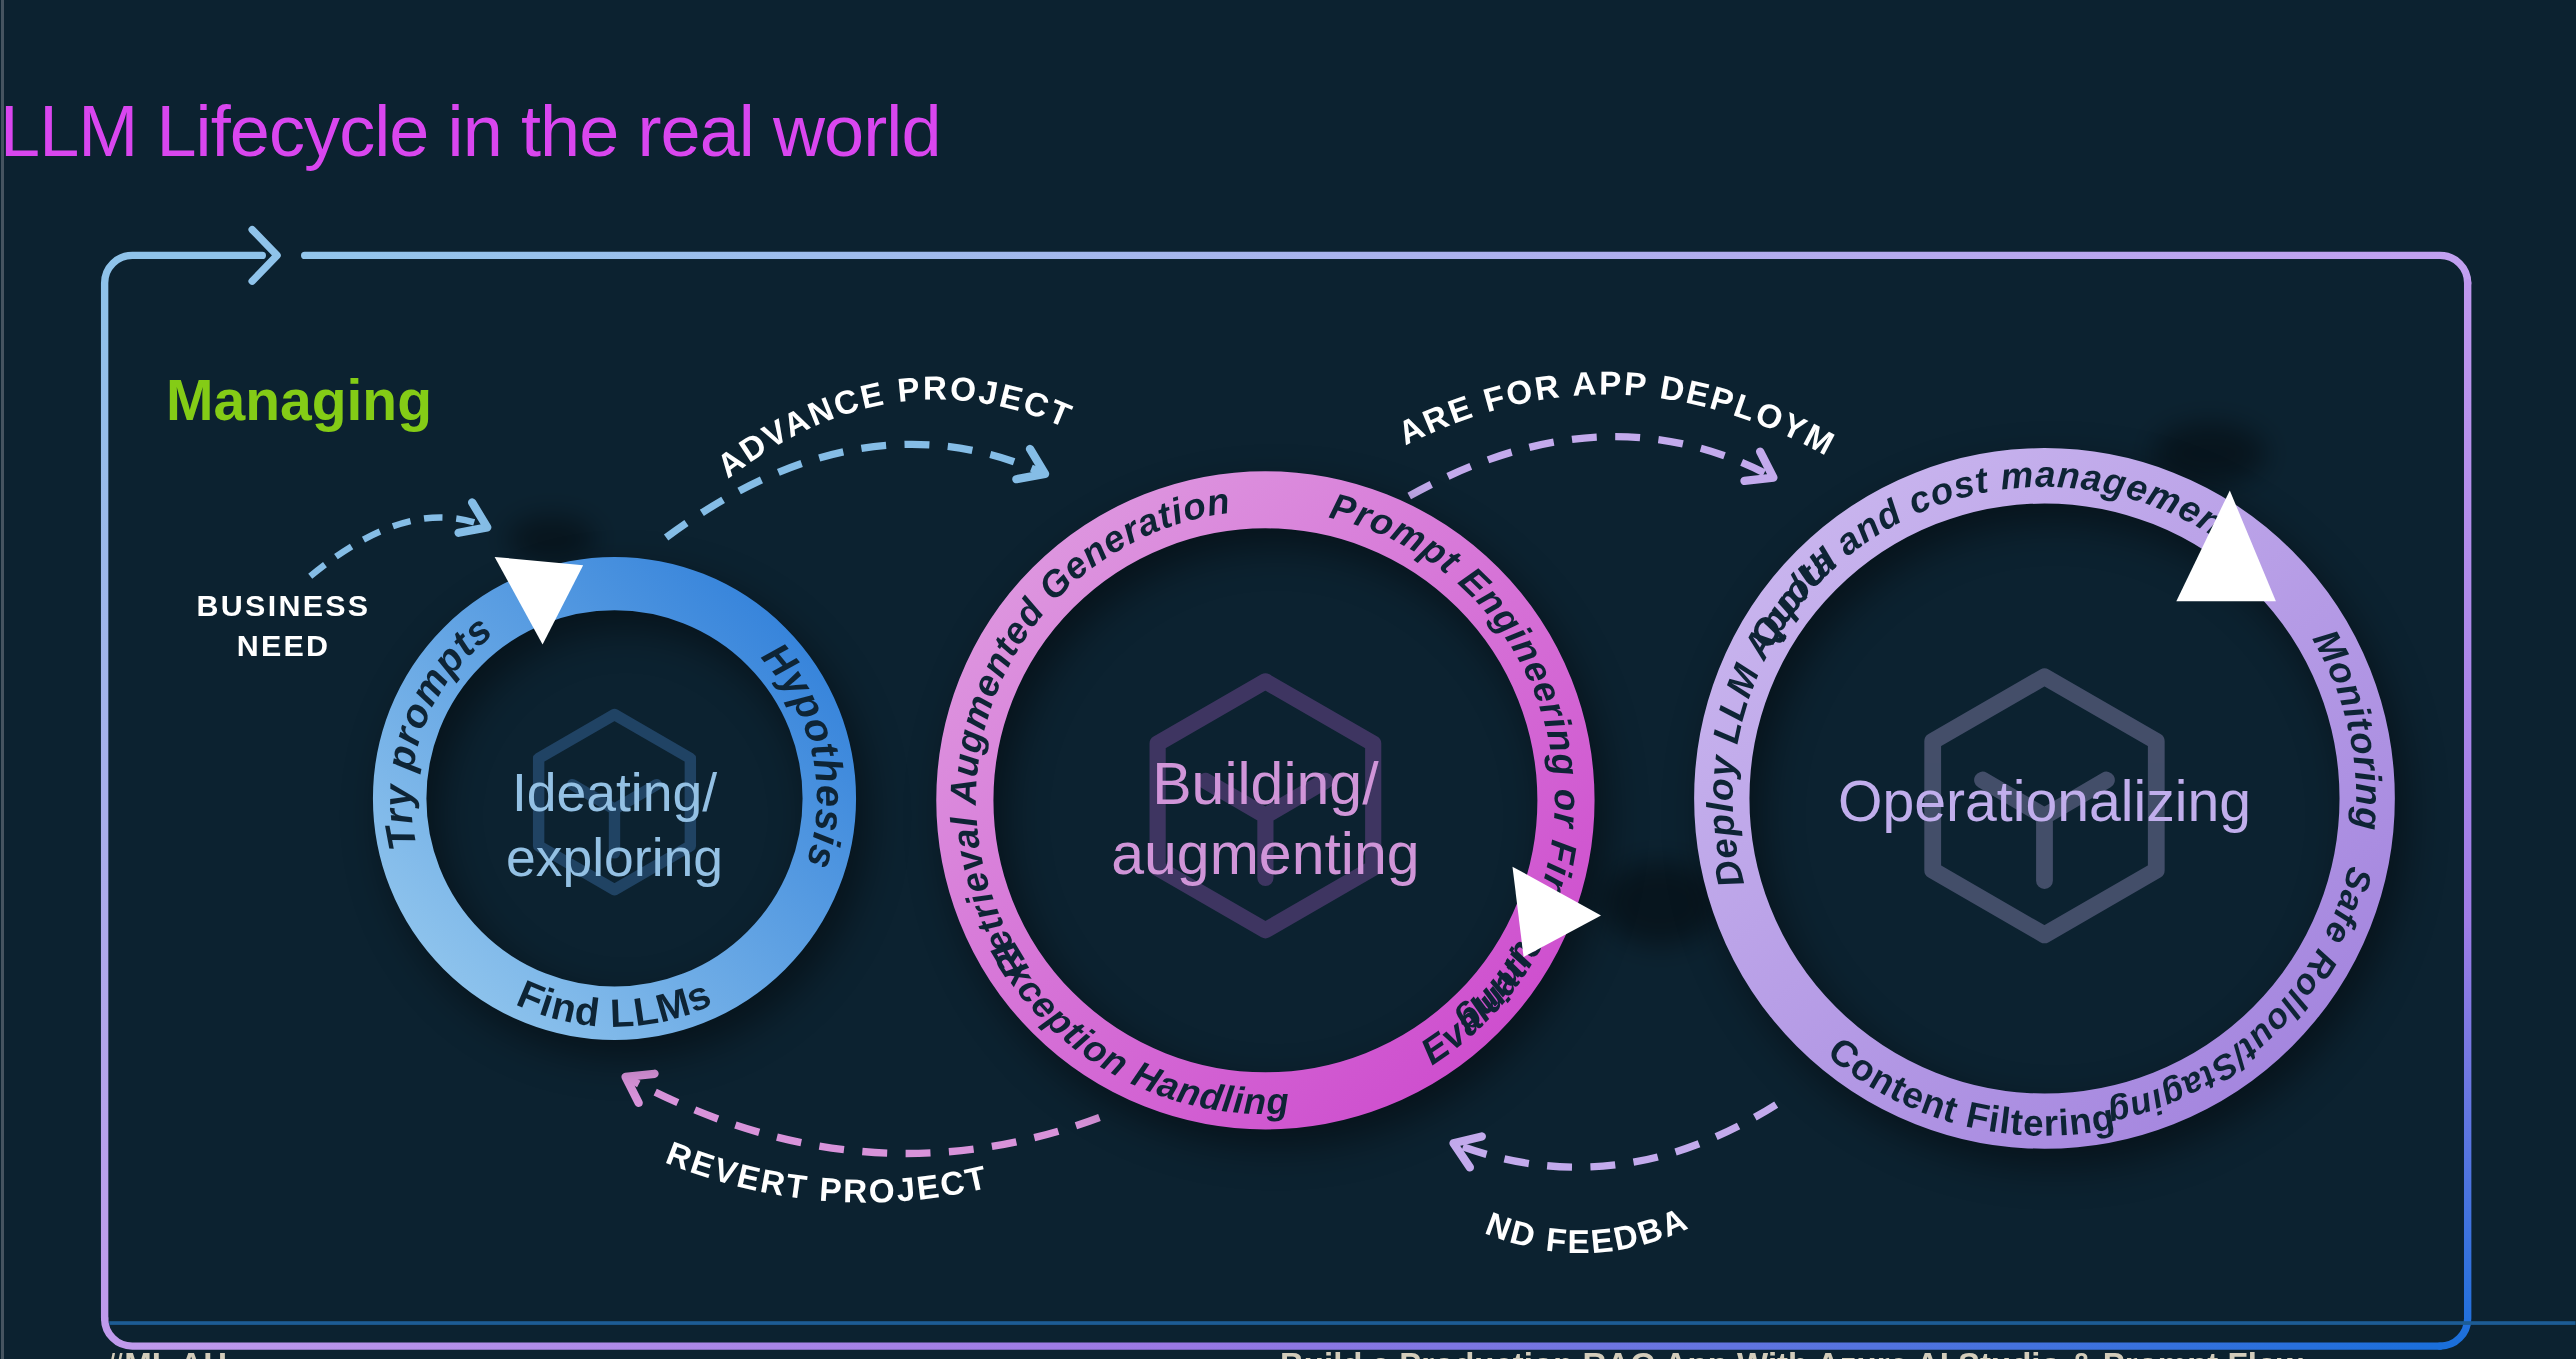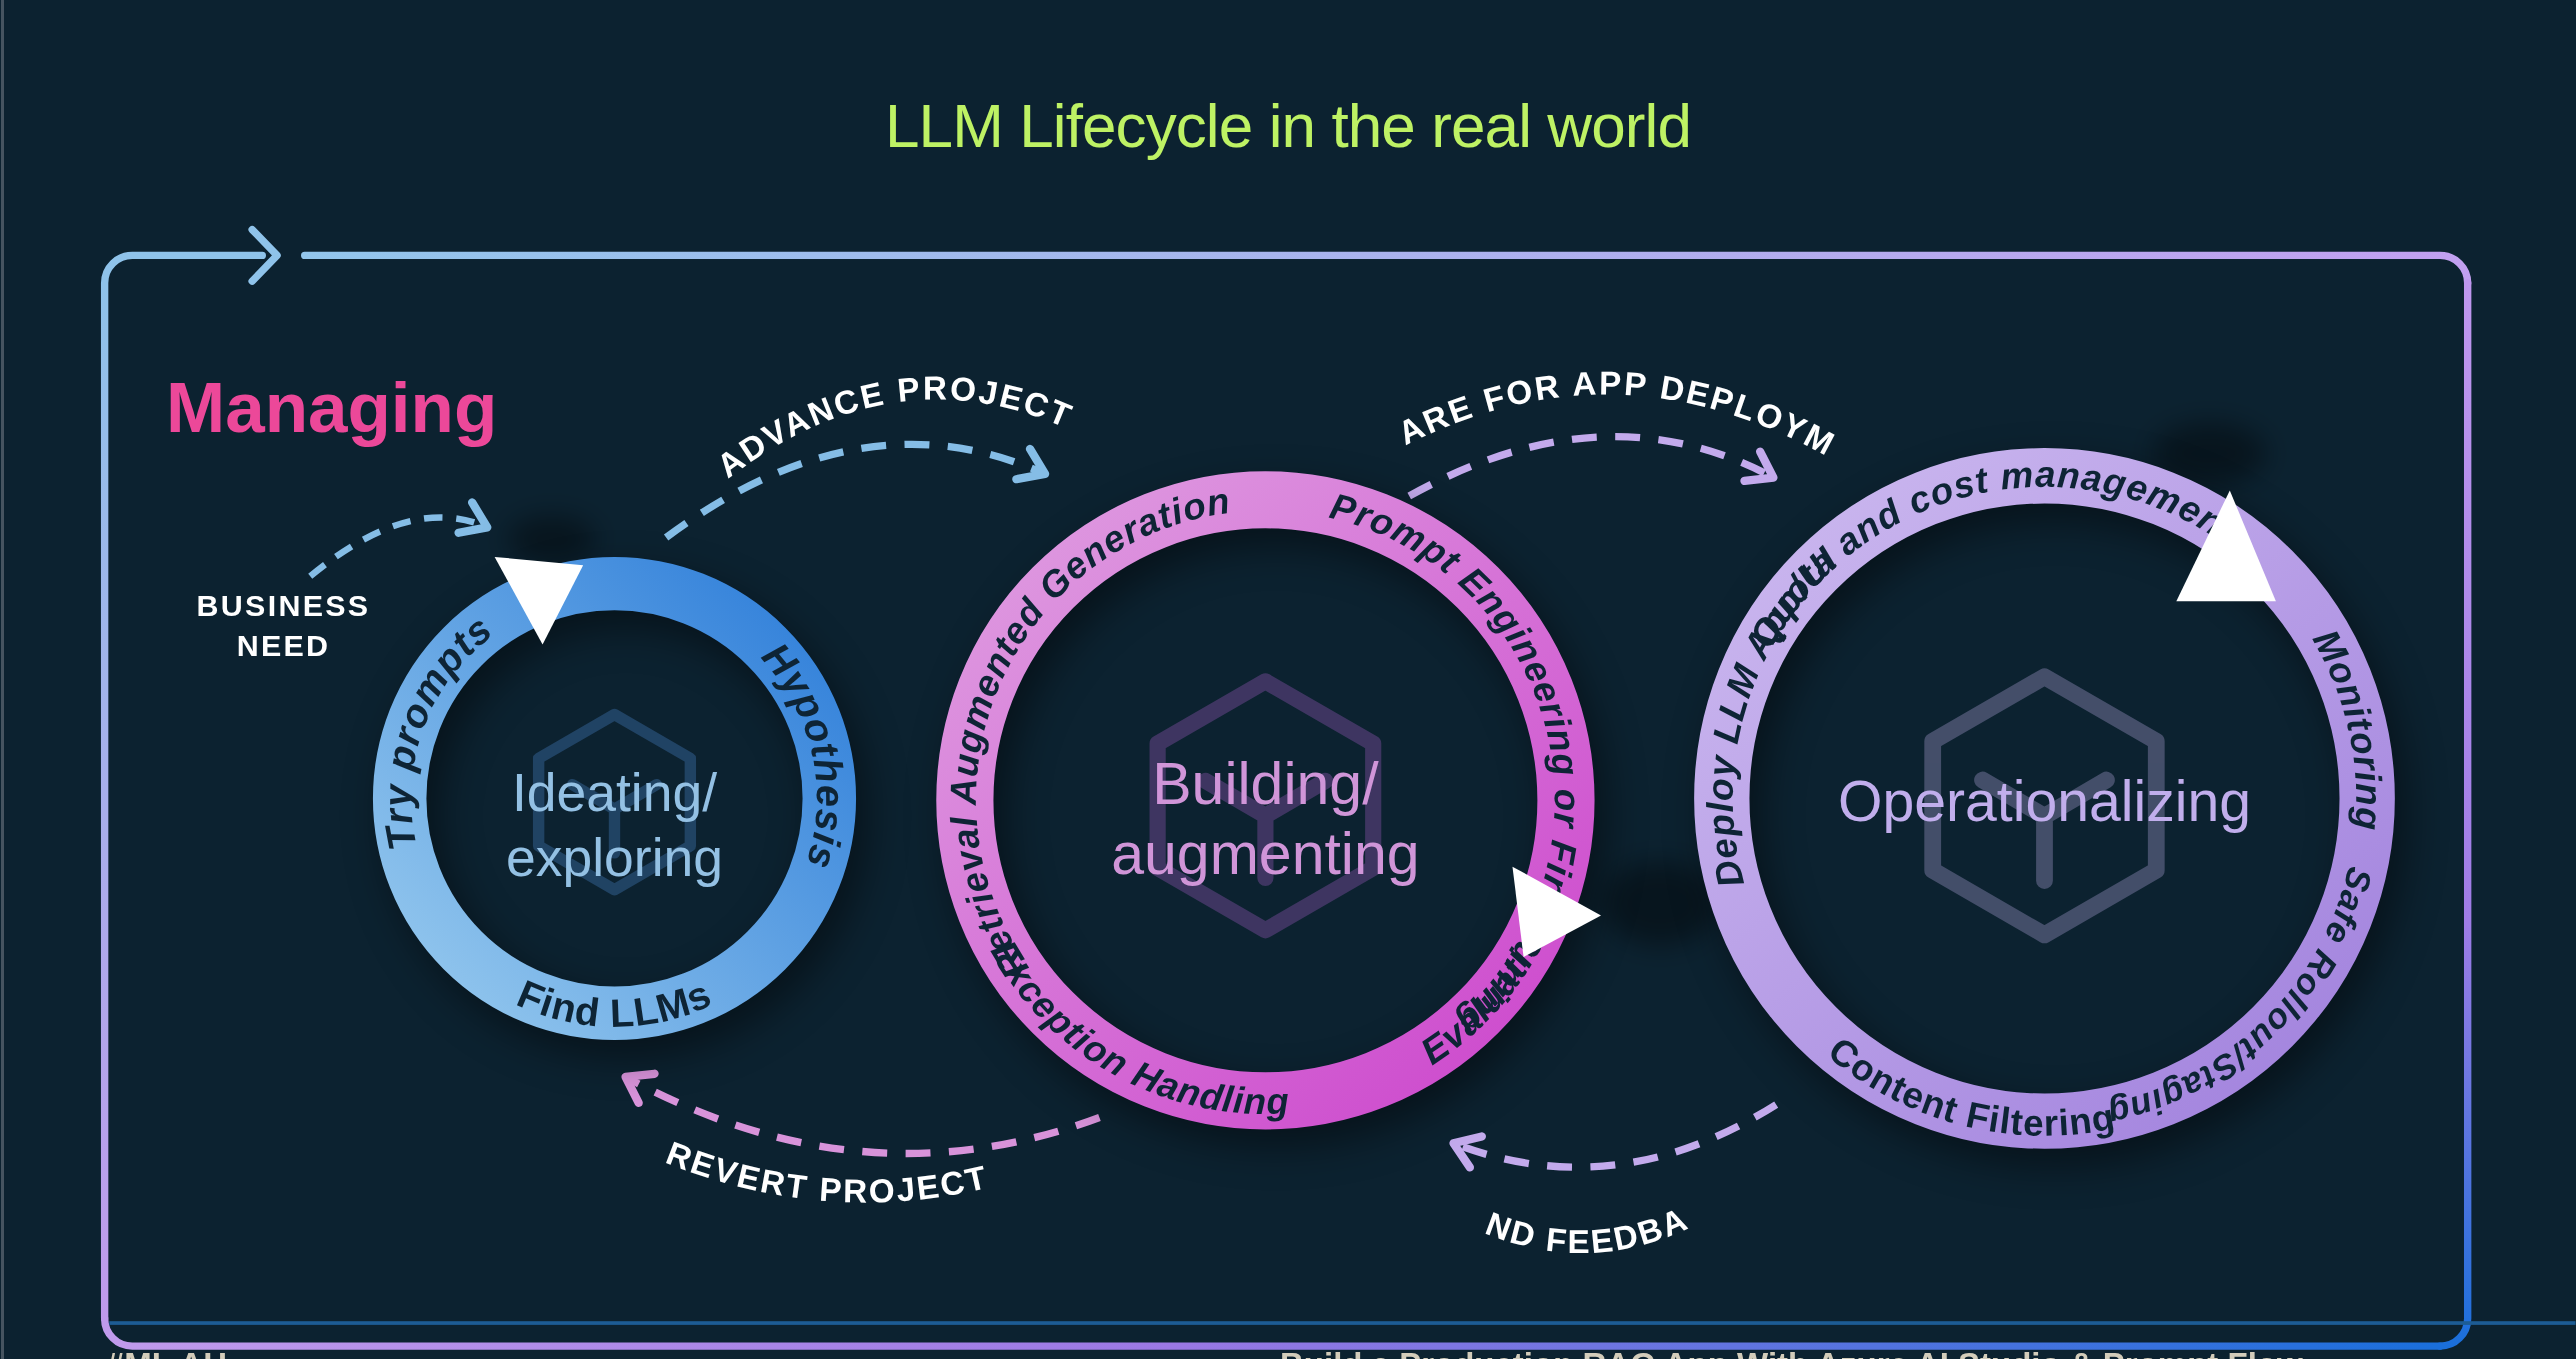--- a/index.html
+++ b/index.html
@@ -1,22 +1,22 @@
 <!DOCTYPE html>
 <html style="font-size:14.8px"><head>
 <meta charset="utf-8">
 <style>
   html,body{margin:0;padding:0;background:#04111a;}
   #stage{position:relative;width:2576px;height:1359px;overflow:hidden;
          background:#0c2230;font-family:"Liberation Sans","DejaVu Sans",sans-serif;}
   #edge-line{position:absolute;left:0.9px;top:0;width:2.8px;height:100%;background:#55626d;opacity:.8;}
-  #main-title{position:absolute;left:0;right:0;top:90px;text-align:center;
-              color:#bef264;font-size:62px;font-weight:400;letter-spacing:-0.9px;}
-  #managing-label{position:absolute;left:166px;top:367px;color:#ec4899;
-                  font-size:71px;font-weight:600;}
+  #main-title{position:absolute;left:0;right:0;top:90px;
+              color:#d946ef;font-size:72px;font-weight:400;letter-spacing:-0.9px;}
+  #managing-label{position:absolute;left:166px;top:367px;color:#84cc16;
+                  font-size:57px;font-weight:600;}
   #diagram-svg{position:absolute;left:0;top:0;width:2576px;height:1359px;}
   .ring-g{filter:drop-shadow(12px 18px 22px rgba(0,0,0,0.45));}
   .ring-label{font-family:"Liberation Sans","DejaVu Sans",sans-serif;
               font-style:italic;font-weight:600;font-size:40px;fill:#0e2435;letter-spacing:1px;}
   .ring-label.upright{font-style:normal;}
   .ring-label.big{font-size:43px;}
   .flow-label{font-family:"Liberation Sans","DejaVu Sans",sans-serif;
               font-weight:700;font-size:36px;fill:#ffffff;letter-spacing:2.5px;}
   .center-label{font-family:"Liberation Sans","DejaVu Sans",sans-serif;
                 font-weight:400;text-anchor:middle;}

